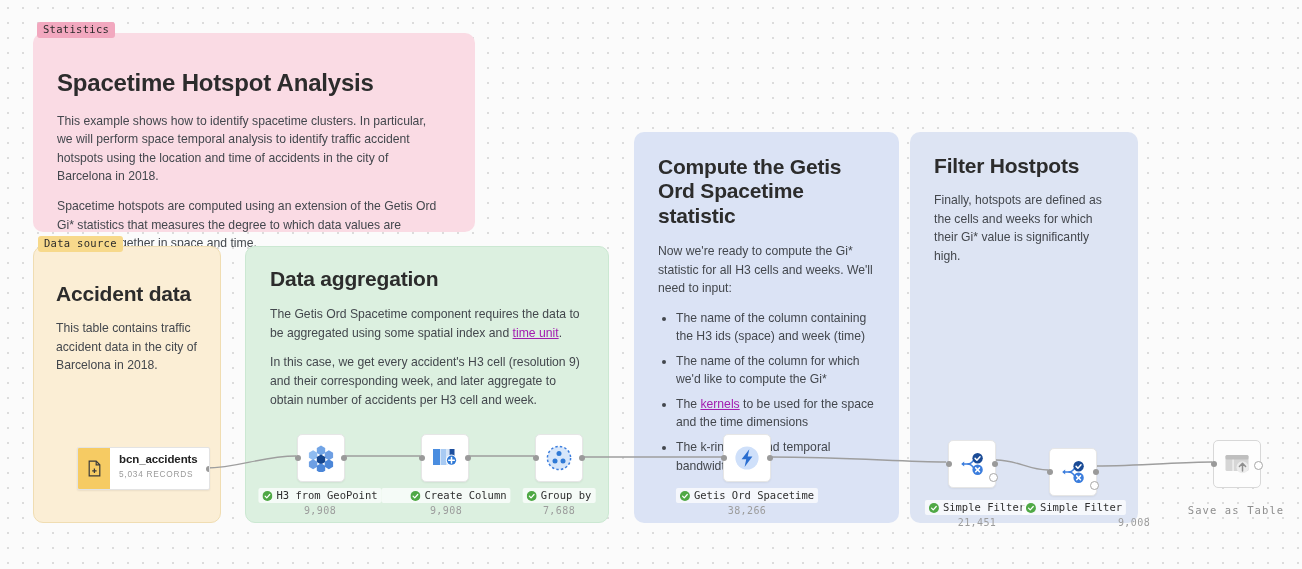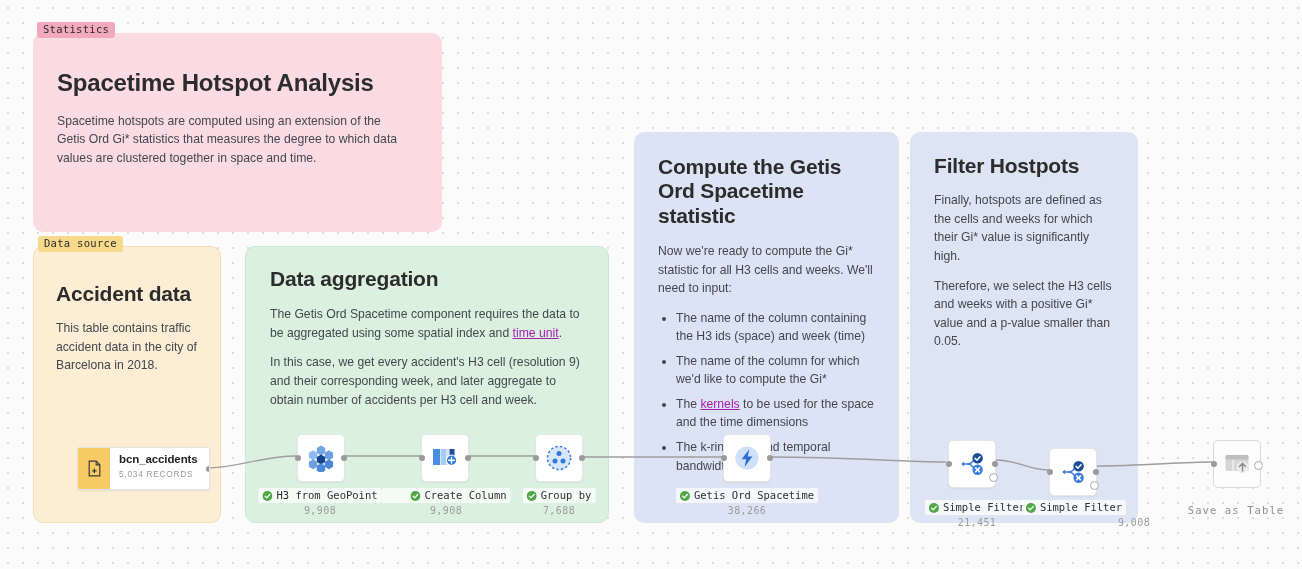--- a/index.html
+++ b/index.html
@@ -197,25 +197,26 @@
     width: 7px; height: 7px;
     margin-top: -3.5px;
   }
   .port.low { top: auto; bottom: 5px; margin-top: 0; }
 </style>
 </head>
 <body>
 
 <div id="canvas">
 
-  <div class="panel p-pink" style="left:33px; top:33px; width:409px; height:199px;">
+  <div class="panel p-pink" style="left:33px; top:33px; width:442px; height:199px;">
     <span class="panel-badge">Statistics</span>
     <div class="panel-body" style="padding:36px 34px 0 24px;">
       <h1>Spacetime Hotspot Analysis</h1>
       <div style="height:15px"></div>
+      <p>This example shows how to identify spacetime clusters. In particular, we will perform space temporal analysis to identify traffic accident hotspots using the location and time of accidents in the city of Barcelona in 2018.</p>
       <p>Spacetime hotspots are computed using an extension of the Getis Ord Gi* statistics that measures the degree to which data values are clustered together in space and time.</p>
     </div>
   </div>
 
   <div class="panel p-amber" style="left:33px; top:246px; width:188px; height:277px;">
     <span class="panel-badge">Data source</span>
     <div class="panel-body" style="padding:35px 20px 0 22px;">
       <h2>Accident data</h2>
       <div style="height:13px"></div>
       <p>This table contains traffic accident data in the city of Barcelona in 2018.</p>
@@ -243,21 +244,20 @@
         <li><span>The k-ring size and temporal bandwidth</span></li>
       </ul>
     </div>
   </div>
 
   <div class="panel p-blue2" style="left:910px; top:132px; width:228px; height:391px;">
     <div class="panel-body" style="padding:22px 22px 0 24px;">
       <h2>Filter Hostpots</h2>
       <div style="height:13px"></div>
       <p>Finally, hotspots are defined as the cells and weeks for which their Gi* value is significantly high.</p>
-      <p>Therefore, we select the H3 cells and weeks with a positive Gi* value and a p-value smaller than 0.05.</p>
     </div>
   </div>
 
   <svg id="wires">
     <g fill="none" stroke="#9e9e9e" stroke-width="1.3">
       <path d="M206,468 C238,468 262,456 296,456"></path>
       <path d="M344,456 L420,456"></path>
       <path d="M468,456 L534,456"></path>
       <path d="M582,457 C630,457 680,457 722,457"></path>
       <path d="M770,457 C850,457 900,462 946,462"></path>

